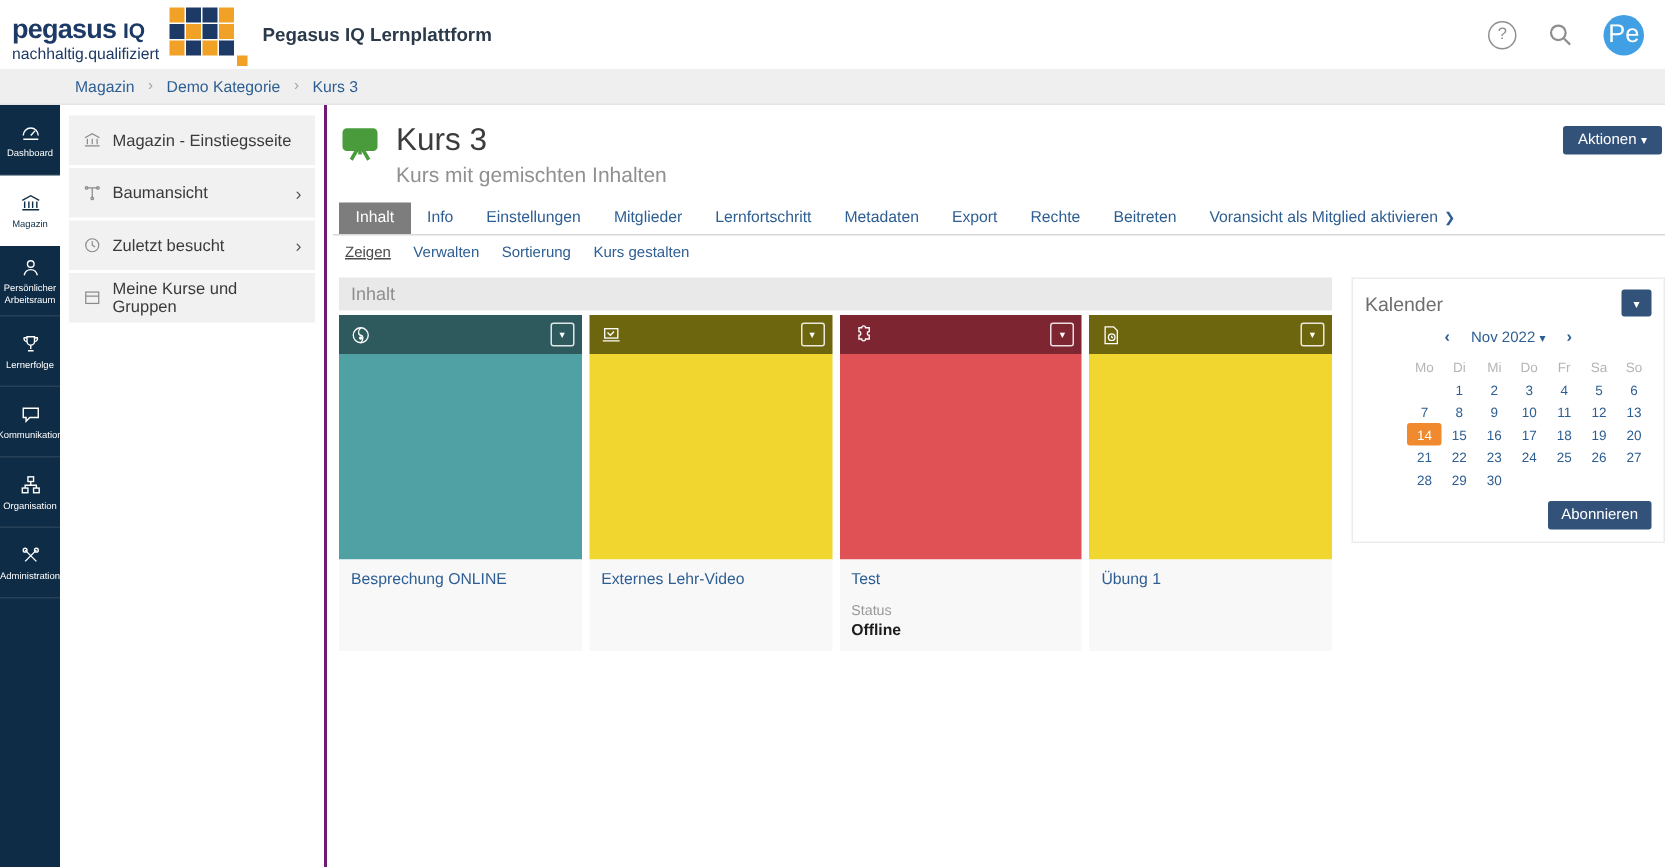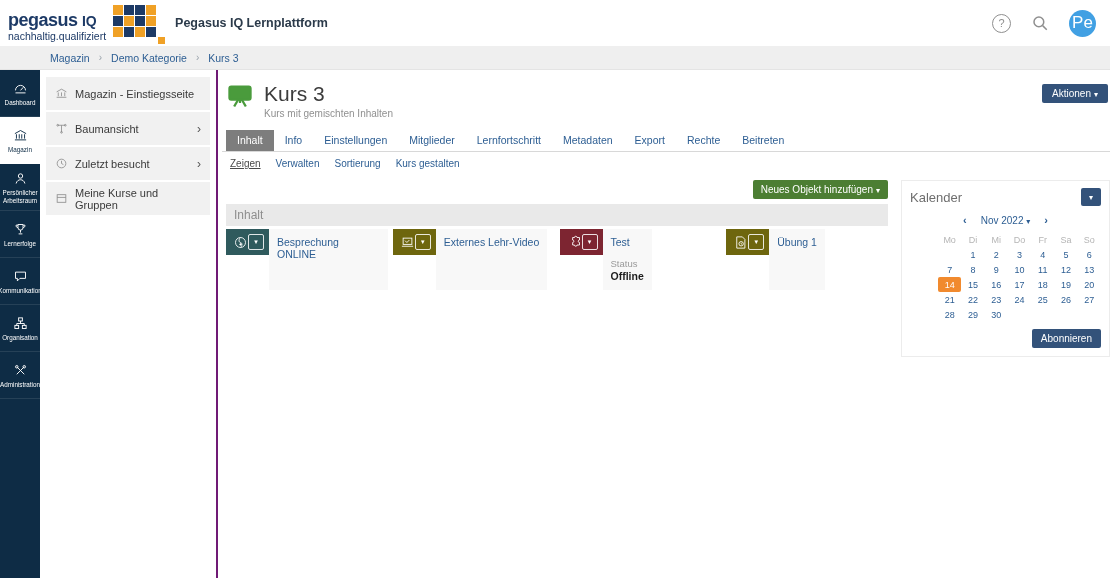--- a/index.html
+++ b/index.html
@@ -50,40 +50,40 @@
   .slate-item svg { stroke:#8a8a8a; fill:none; stroke-width:1.5; width:13px; height:13px; flex-shrink:0; }
   .slate-chev { margin-left:auto; color:#555; font-size:12px; }
 
   
   .main { flex:1; background:#fff; padding-left:4px; position:relative; }
   .actions-btn { position:absolute; right:2px; top:14px; background:#33527a; color:#fff; border:none;
     font-size:10px; padding:4px 10px; border-radius:2px; cursor:pointer; font-family:inherit; }
   .page-head { display:flex; gap:10px; padding:12px 0 0 4px; }
   .course-icon svg { width:28px; height:28px; }
   .page-title { font-size:21px; color:#3c3c3c; font-weight:400; line-height:1.1; }
-  .page-sub { font-size:10px; color:#909090; margin-top:3px; }
+  .page-sub { font-size:14px; color:#909090; margin-top:3px; }
 
   .tabs { display:flex; margin-top:11px; border-bottom:1px solid #d8d8d8; padding-left:4px; align-items:flex-end; }
   .tab { font-size:10.5px; color:#2d5e93; padding:4px 11px 5px; cursor:pointer; white-space:nowrap; }
   .tab.active { background:#7d7d7d; color:#fff; }
   .tab .tab-arrow { font-size:9px; margin-left:4px; }
   .subtabs { display:flex; gap:15px; padding:6px 0 6px 8px; }
   .subtab { font-size:10px; color:#2d5e93; cursor:pointer; }
   .subtab.active { color:#4a4a4a; text-decoration:underline; }
 
   .content-row { display:flex; gap:13px; padding:5px 0 0 4px; align-items:flex-start; }
   .content-left { width:662px; }
   .btn-row { display:flex; justify-content:flex-end; margin-bottom:5px; }
   .green-btn { background:#4c7e33; color:#fff; border:none; font-size:10px; padding:4px 8px;
     border-radius:2px; cursor:pointer; font-family:inherit; }
   .green-btn .caret, .actions-btn .caret, .navy-btn-sm .caret { font-size:8px; margin-left:3px; }
   .section-head { background:#e9e9e9; color:#8e8e8e; font-size:12px; padding:4px 8px; margin-bottom:3px; }
 
   .cards { display:grid; grid-template-columns:repeat(4,1fr); gap:5px; }
-  .card { display:flex; flex-direction:row; }
+  .card { display:flex; flex-direction:column; }
   .card-header { height:26px; display:flex; align-items:center; justify-content:space-between; padding:0 5px 0 7px; }
   .card-header svg { stroke:#fff; fill:none; stroke-width:1.4; width:15px; height:15px; }
   .card-dd { width:16px; height:16px; border:1px solid rgba(255,255,255,0.85); border-radius:2px;
     color:#fff; font-size:7px; display:flex; align-items:center; justify-content:center;
     background:transparent; cursor:pointer; }
   .card-img { height:137px; }
   .card-body { background:#f8f8f8; padding:7px 8px; height:61px; }
   .card-title { font-size:10.5px; color:#2d5e93; cursor:pointer; }
   .status-label { font-size:9.5px; color:#9a9a9a; margin-top:10px; }
   .status-value { font-size:10.5px; color:#1d1d1d; font-weight:bold; margin-top:1px; }
@@ -280,34 +280,32 @@
     <div class="tabs">
       <div class="tab active">Inhalt</div>
       <div class="tab">Info</div>
       <div class="tab">Einstellungen</div>
       <div class="tab">Mitglieder</div>
       <div class="tab">Lernfortschritt</div>
       <div class="tab">Metadaten</div>
       <div class="tab">Export</div>
       <div class="tab">Rechte</div>
       <div class="tab">Beitreten</div>
+      <div class="tab"><span>Voransicht als Mitglied aktivieren</span><span class="tab-arrow">❯</span></div>
     </div>
 
     <div class="subtabs">
       <span class="subtab active">Zeigen</span>
       <span class="subtab">Verwalten</span>
       <span class="subtab">Sortierung</span>
       <span class="subtab">Kurs gestalten</span>
     </div>
 
     <div class="content-row">
       <div class="content-left">
-        <div class="btn-row">
-          <button class="green-btn"><span>Neues Objekt hinzufügen</span><span class="caret">▾</span></button>
-        </div>
         <div class="section-head">Inhalt</div>
 
         <div class="cards">
 
           <div class="card">
             <div class="card-header" style="background: rgb(47, 90, 93);">
               <svg viewBox="0 0 24 24">
                 <circle cx="12" cy="12" r="8"></circle>
                   <path d="M12 4c-4 4-2 8 0 8s4 4 0 8"></path>
                   <circle cx="12" cy="15" r="1.2" fill="#fff"></circle>

